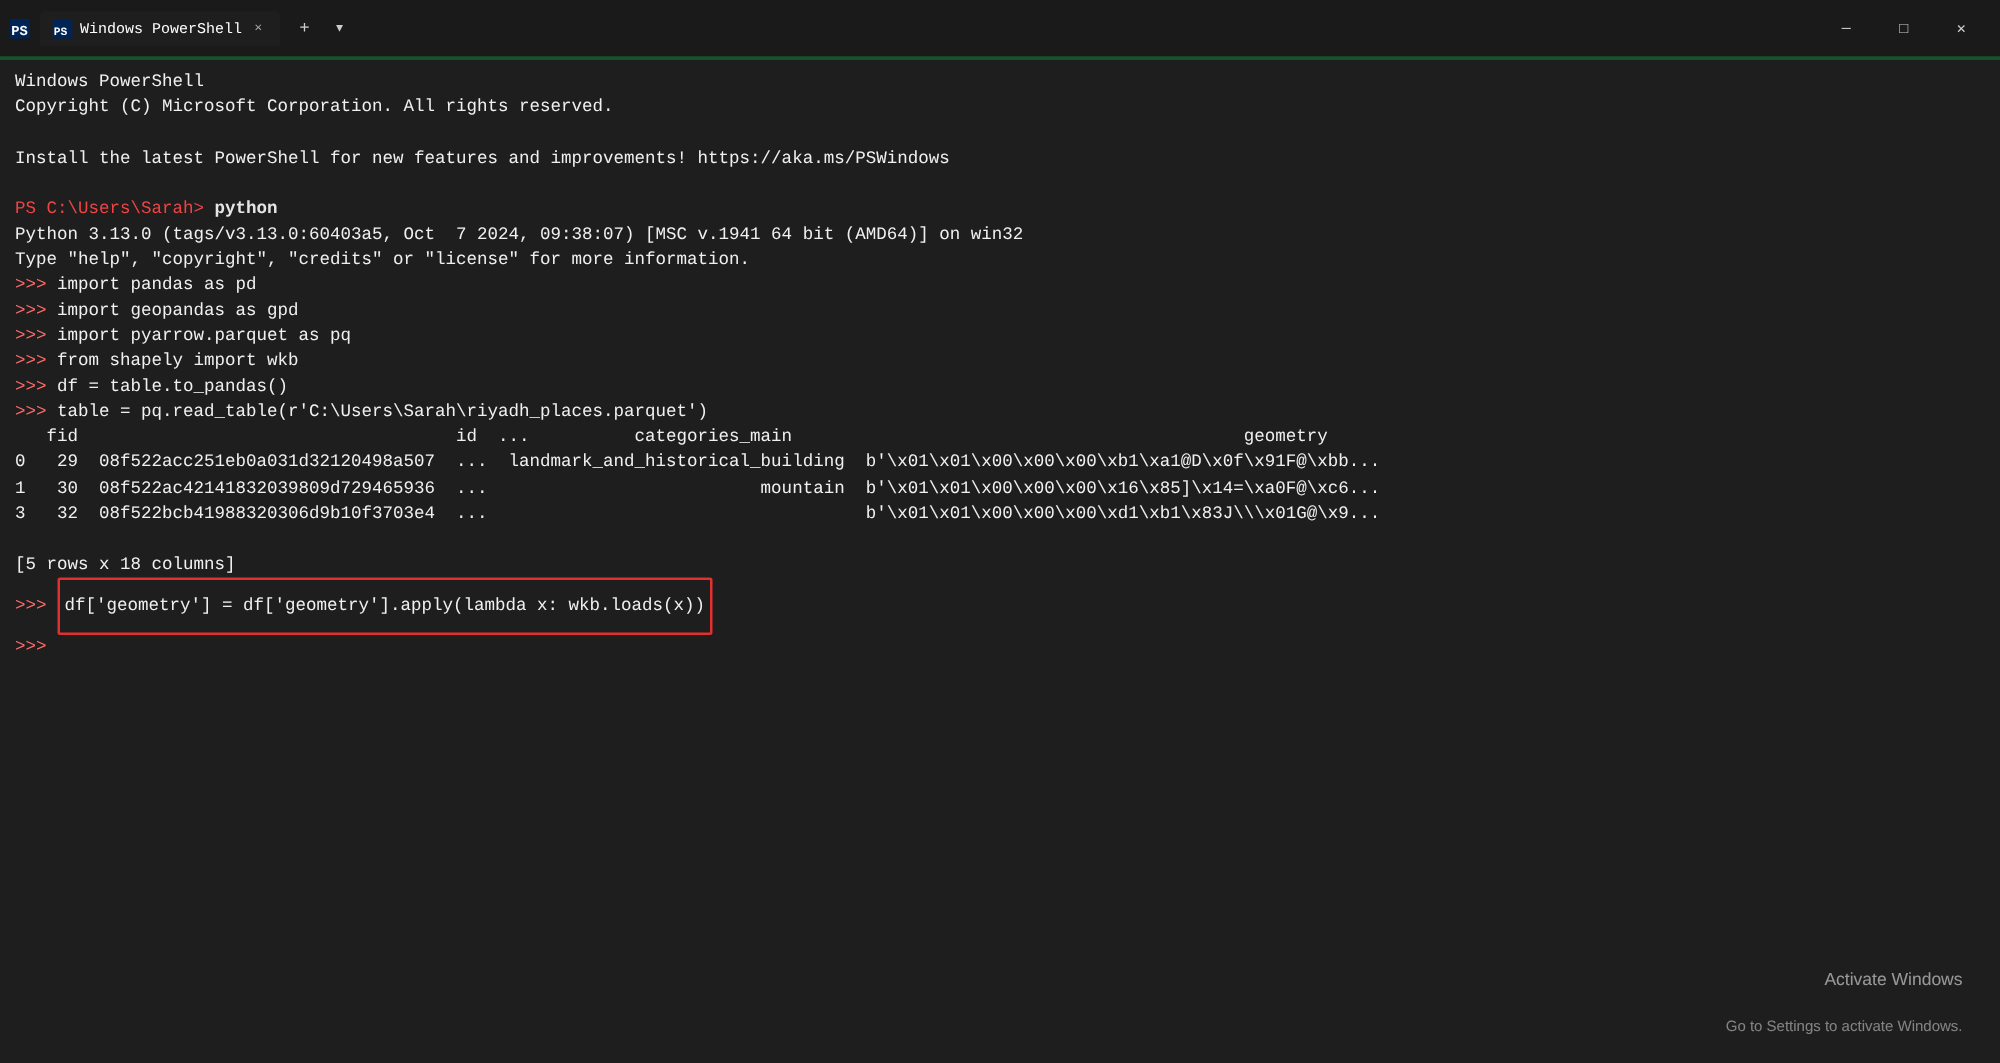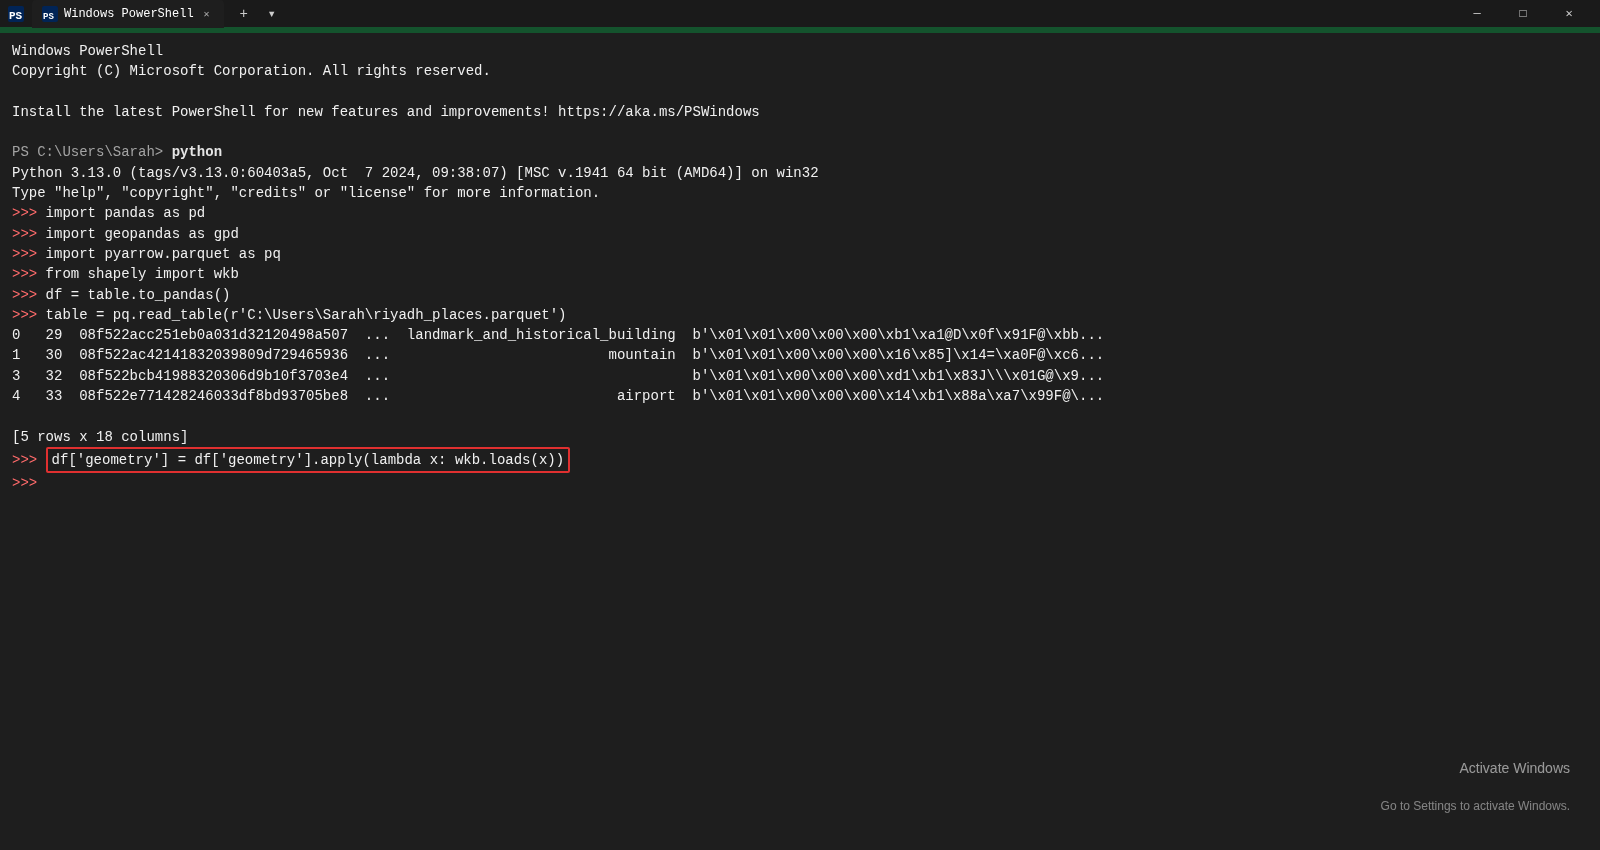--- a/index.html
+++ b/index.html
@@ -7,27 +7,27 @@
     body {
       width: 1600px;
       height: 850px;
       background: #1e1e1e;
       font-family: 'Courier New', Courier, monospace;
       overflow: hidden;
     }
 
     
     .title-bar {
-      height: 33px;
+      height: 48px;
       background: #1a1a1a;
       display: flex;
       align-items: center;
       padding: 0 8px;
       gap: 8px;
-      border-bottom: 6px solid #14532d;
+      border-bottom: 3px solid #14532d;
       user-select: none;
     }
 
     .title-bar-icon {
       width: 16px;
       height: 16px;
       display: flex;
       align-items: center;
       justify-content: center;
       flex-shrink: 0;
@@ -119,36 +119,36 @@
       overflow: hidden;
       position: relative;
     }
 
     .line {
       white-space: pre;
       display: block;
     }
 
     .prompt-ps {
-      color: #a3a3a3;
+      color: #ef4444;
     }
 
     .cmd-python {
       color: #e5e5e5;
       font-weight: bold;
     }
 
     .prompt-arrow {
       color: #ff6b6b;
     }
 
     .highlighted-line {
       display: inline-block;
       border: 2px solid #e03030;
-      padding: 1px 4px;
+      padding: 11px 4px;
       border-radius: 2px;
       color: #f0f0f0;
     }
 
     .activate-windows {
       position: absolute;
       bottom: 36px;
       right: 30px;
       color: rgba(255,255,255,0.5);
       text-align: right;
@@ -209,24 +209,24 @@
   <span class="line">&nbsp;</span>
   <span class="line"><span class="prompt-ps">PS C:\Users\Sarah&gt; </span><span class="cmd-python">python</span></span>
   <span class="line">Python 3.13.0 (tags/v3.13.0:60403a5, Oct  7 2024, 09:38:07) [MSC v.1941 64 bit (AMD64)] on win32</span>
   <span class="line">Type "help", "copyright", "credits" or "license" for more information.</span>
   <span class="line"><span class="prompt-arrow">&gt;&gt;&gt; </span><span>import pandas as pd</span></span>
   <span class="line"><span class="prompt-arrow">&gt;&gt;&gt; </span><span>import geopandas as gpd</span></span>
   <span class="line"><span class="prompt-arrow">&gt;&gt;&gt; </span><span>import pyarrow.parquet as pq</span></span>
   <span class="line"><span class="prompt-arrow">&gt;&gt;&gt; </span><span>from shapely import wkb</span></span>
   <span class="line"><span class="prompt-arrow">&gt;&gt;&gt; </span><span>df = table.to_pandas()</span></span>
   <span class="line"><span class="prompt-arrow">&gt;&gt;&gt; </span><span>table = pq.read_table(r'C:\Users\Sarah\riyadh_places.parquet')</span></span>
+  <span class="line">   fid                                    id  ...          categories_main                                           geometry</span>
   <span class="line">0   29  08f522acc251eb0a031d32120498a507  ...  landmark_and_historical_building  b'\x01\x01\x00\x00\x00\xb1\xa1@D\x0f\x91F@\xbb...</span>
   <span class="line">1   30  08f522ac42141832039809d729465936  ...                          mountain  b'\x01\x01\x00\x00\x00\x16\x85]\x14=\xa0F@\xc6...</span>
   <span class="line">3   32  08f522bcb41988320306d9b10f3703e4  ...                                    b'\x01\x01\x00\x00\x00\xd1\xb1\x83J\\\x01G@\x9...</span>
-  <span class="line">4   33  08f522e771428246033df8bd93705be8  ...                           airport  b'\x01\x01\x00\x00\x00\x14\xb1\x88a\xa7\x99F@\...</span>
   <span class="line">&nbsp;</span>
   <span class="line">[5 rows x 18 columns]</span>
   <span class="line"><span class="prompt-arrow">&gt;&gt;&gt; </span><span class="highlighted-line">df['geometry'] = df['geometry'].apply(lambda x: wkb.loads(x))</span></span>
   <span class="line"><span class="prompt-arrow">&gt;&gt;&gt; </span><span></span></span>
 
   <div class="activate-windows">
     <div class="activate-title">Activate Windows</div>
     <div class="activate-sub">Go to Settings to activate Windows.</div>
   </div>
 </div>

